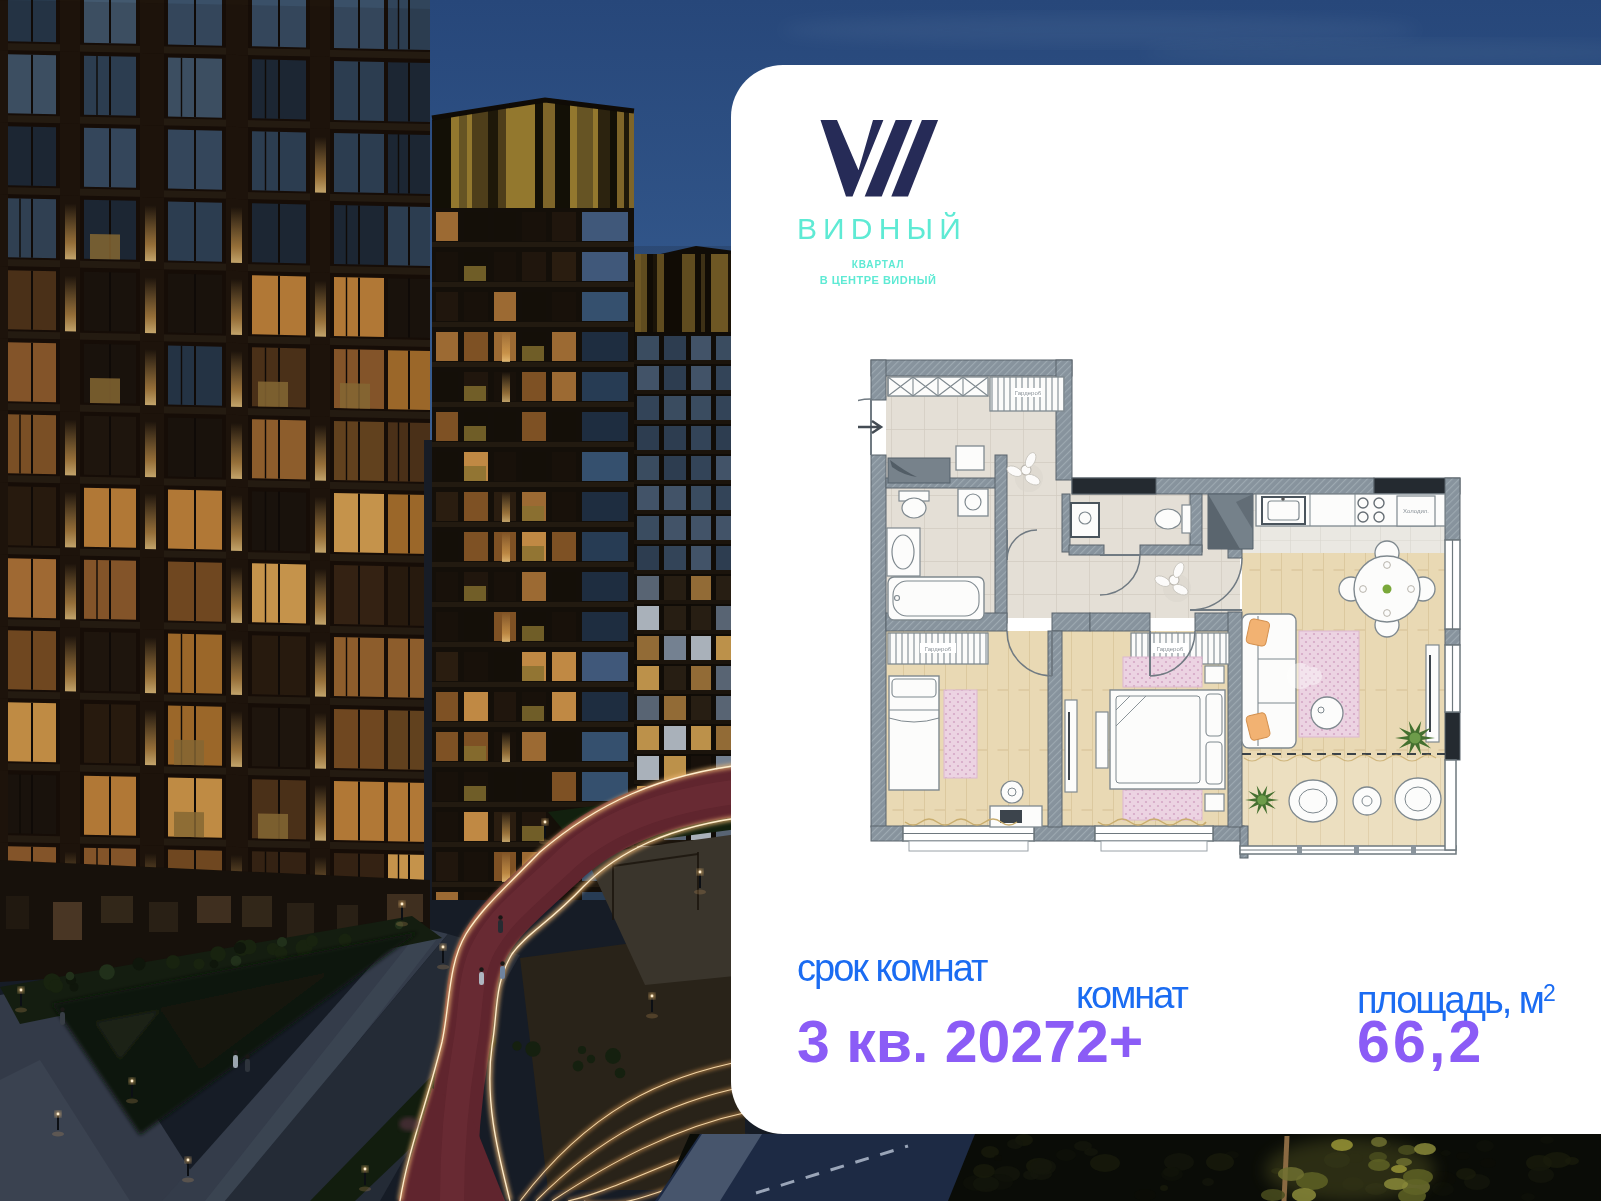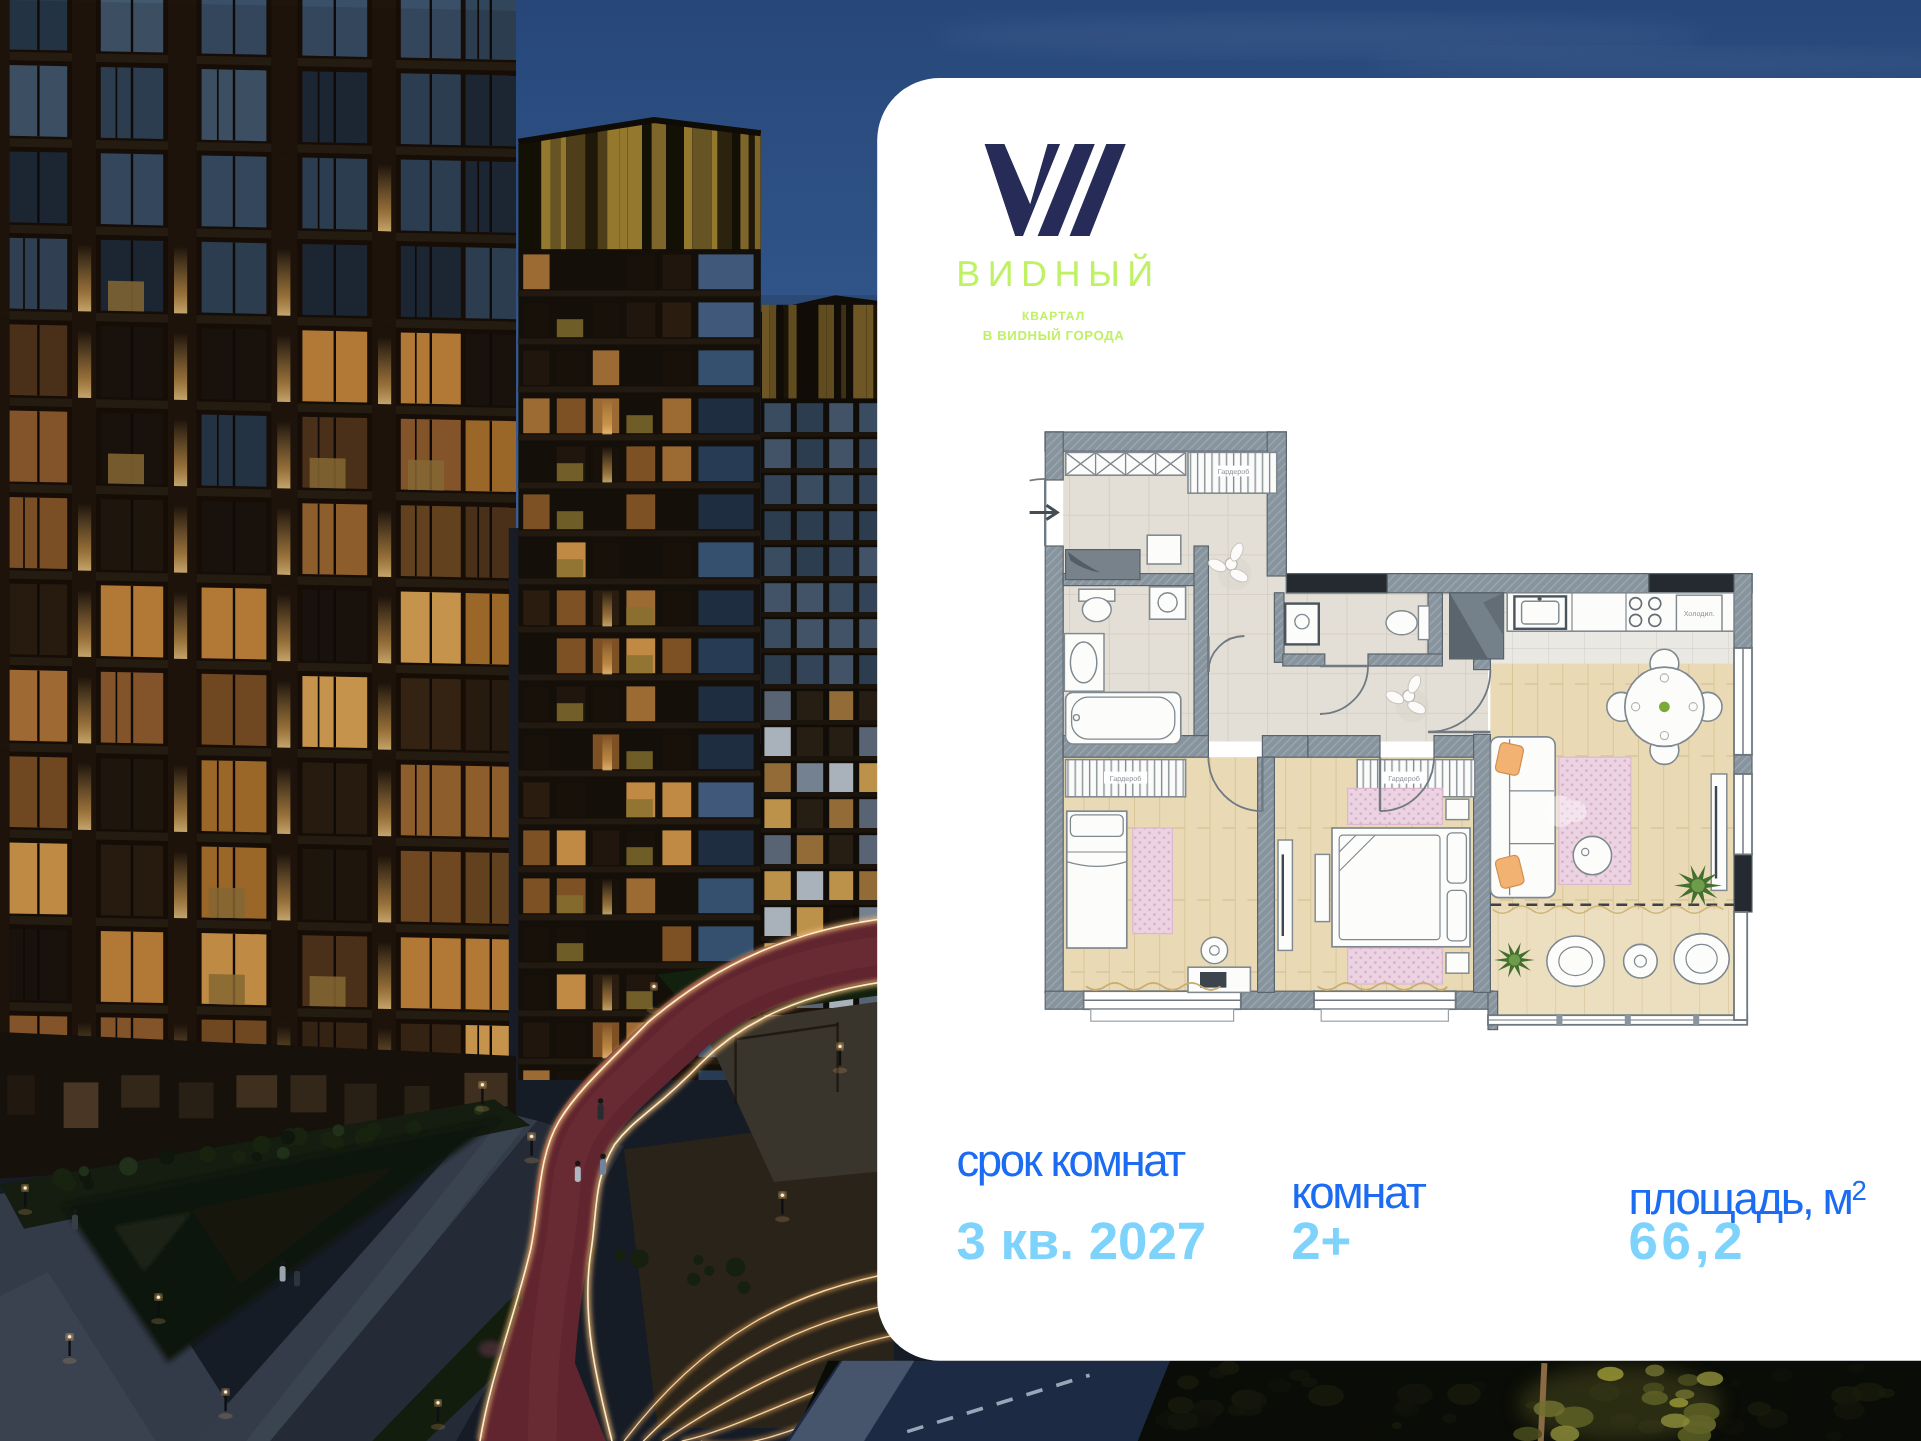--- a/index.html
+++ b/index.html
@@ -1,19 +1,19 @@
 <!DOCTYPE html>
 <html><head><meta charset="utf-8">
 <style>
 html,body{margin:0;padding:0;}
 body{width:1601px;height:1201px;position:relative;overflow:hidden;background:#10141c;font-family:"Liberation Sans",sans-serif;}
 .card{position:absolute;left:731px;top:65px;width:875px;height:1069px;background:#ffffff;border-radius:52px 0 0 52px;}
-.navy{color:#bef264;}
+.navy{color:#5eead4;}
 .lbl{position:absolute;color:#1b6cf2;font-size:38px;letter-spacing:-2px;line-height:1;}
-.val{position:absolute;color:#7dd3fc;font-size:44px;font-weight:bold;line-height:1;}
+.val{position:absolute;color:#8b5cf6;font-size:59px;font-weight:bold;line-height:1;}
 </style></head>
 <body>
 <svg width="1601" height="1201" viewBox="0 0 1601 1201" style="position:absolute;left:0;top:0">
 <defs>
 <linearGradient id="sky" x1="0" y1="0" x2="0" y2="1">
  <stop offset="0" stop-color="#27477a"></stop>
  <stop offset="0.45" stop-color="#33588c"></stop>
  <stop offset="1" stop-color="#4a6b9b"></stop>
 </linearGradient>
 <linearGradient id="uplight" x1="0" y1="0" x2="0" y2="1">
@@ -902,21 +902,21 @@
 <div class="card"></div>
 <svg width="140" height="100" viewBox="810 110 140 100" style="position:absolute;left:810px;top:110px">
 <g fill="#262b57">
 <polygon points="820.5,120 837,120 858.5,170.3 873,120 883.4,120 852.5,196.6 846,196.6"></polygon>
 <polygon points="895.7,120 912.3,120 881.7,196.6 864.7,196.6"></polygon>
 <polygon points="921.9,120 938.1,120 908,196.6 891.3,196.6"></polygon>
 </g>
 </svg>
 <div class="navy" id="t1" style="position:absolute;left:882px;top:214px;transform:translateX(-50%);font-size:30px;letter-spacing:6.2px;line-height:1;white-space:nowrap">ВИDНЫЙ</div>
 <div class="navy" id="t2" style="position:absolute;left:878px;top:260px;transform:translateX(-50%);font-size:10px;font-weight:bold;letter-spacing:0.9px;line-height:1;white-space:nowrap">КВАРТАЛ</div>
-<div class="navy" id="t3" style="position:absolute;left:878px;top:274.7px;transform:translateX(-50%);font-size:11px;font-weight:bold;letter-spacing:0.5px;line-height:1;white-space:nowrap">В ВИDНЫЙ ГОРОДА</div>
+<div class="navy" id="t3" style="position:absolute;left:878px;top:274.7px;transform:translateX(-50%);font-size:11px;font-weight:bold;letter-spacing:0.5px;line-height:1;white-space:nowrap">В ЦЕНТРЕ ВИDНЫЙ</div>
 <svg width="608" height="512" viewBox="858 352 608 512" style="position:absolute;left:858px;top:352px">
 <defs>
 <pattern id="hatch" width="5" height="5" patternTransform="rotate(45)" patternUnits="userSpaceOnUse">
  <rect width="5" height="5" fill="#87939d"></rect>
  <line x1="0.5" y1="0" x2="0.5" y2="5" stroke="#9da9b1" stroke-width="1.3"></line>
 </pattern>
 <pattern id="tile" width="33" height="33" patternUnits="userSpaceOnUse">
  <rect width="33" height="33" fill="#e4dfd6"></rect>
  <path d="M 33,0 L 0,0 0,33" fill="none" stroke="#d2ccc1" stroke-width="1.4"></path>
 </pattern>

